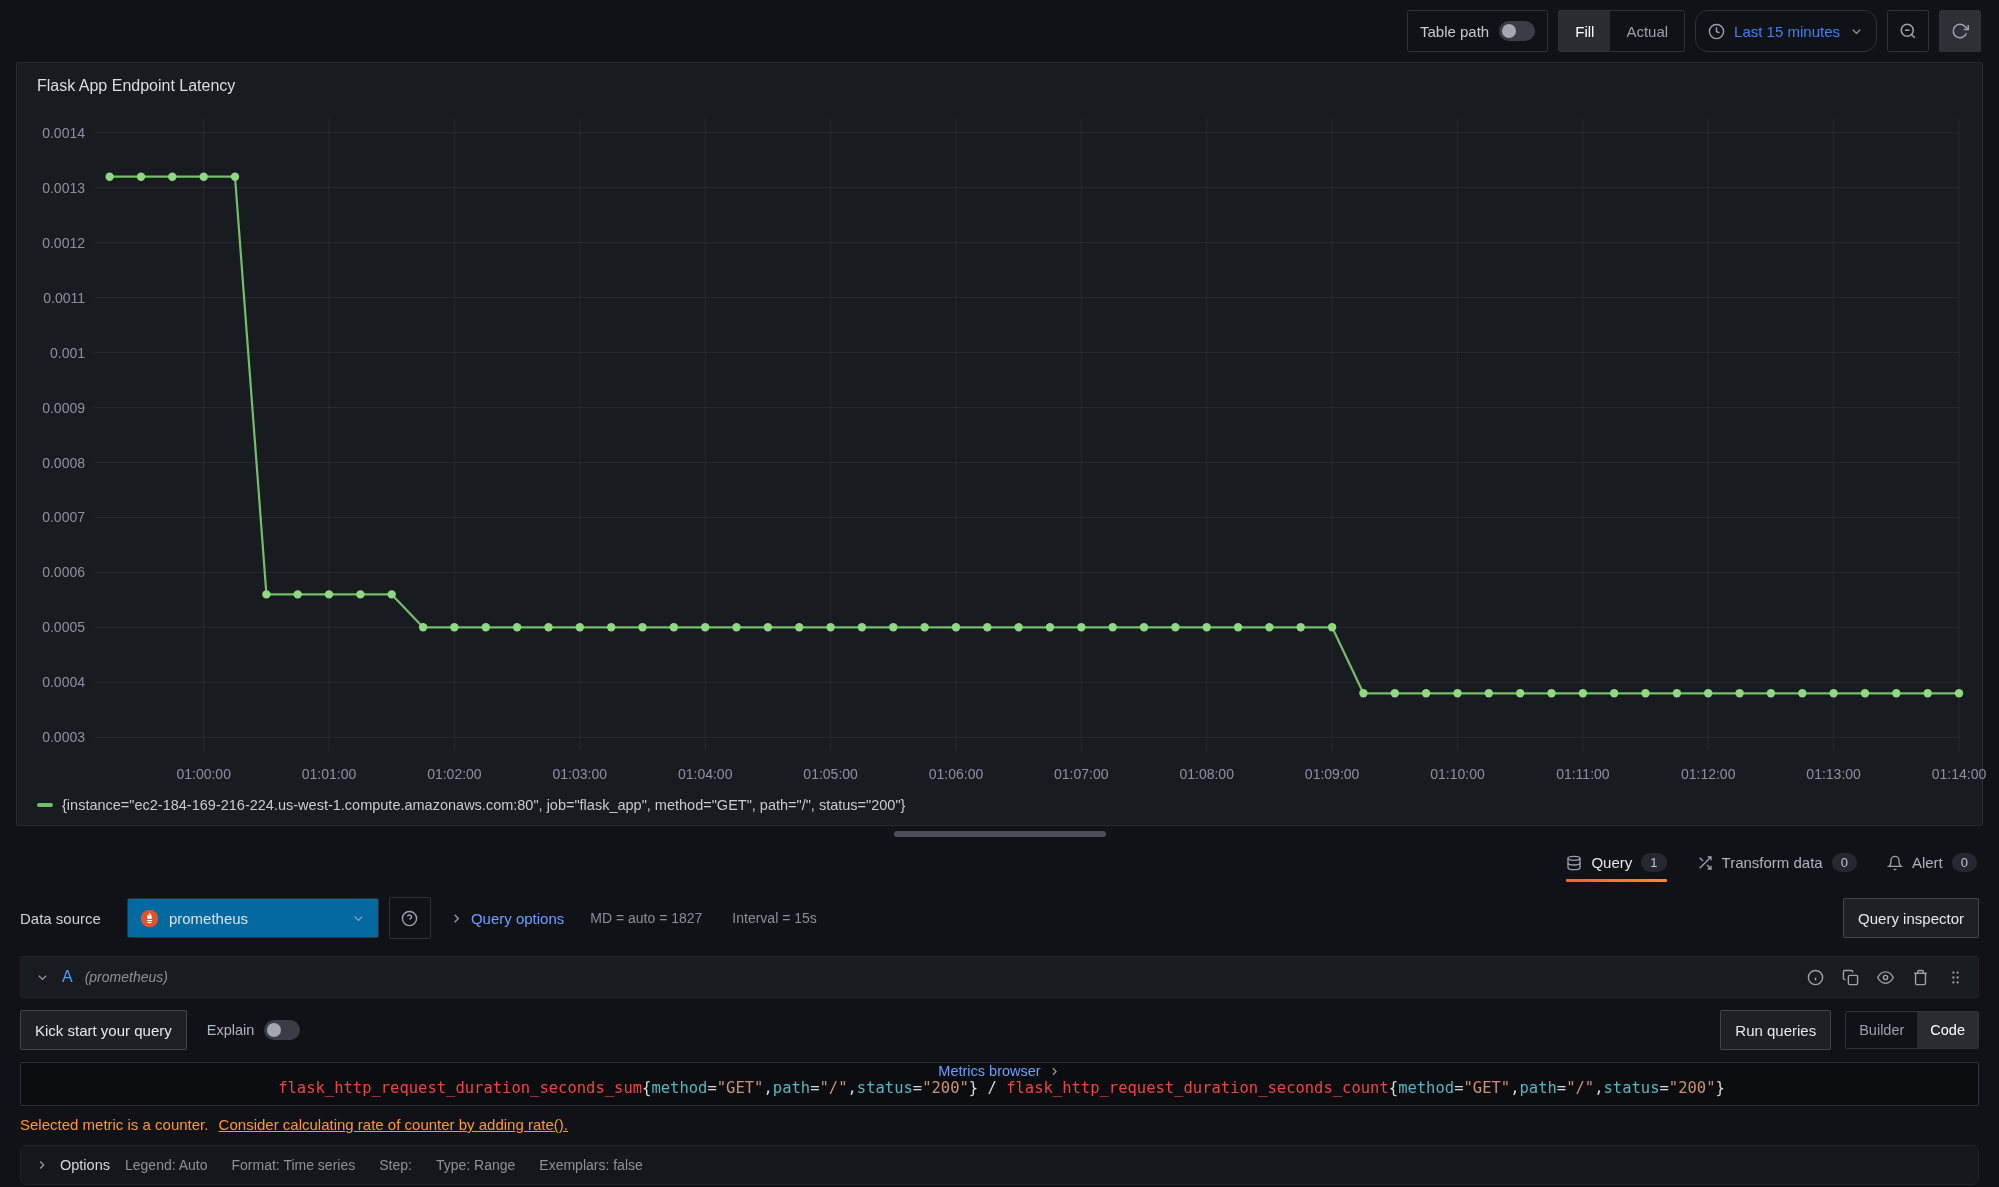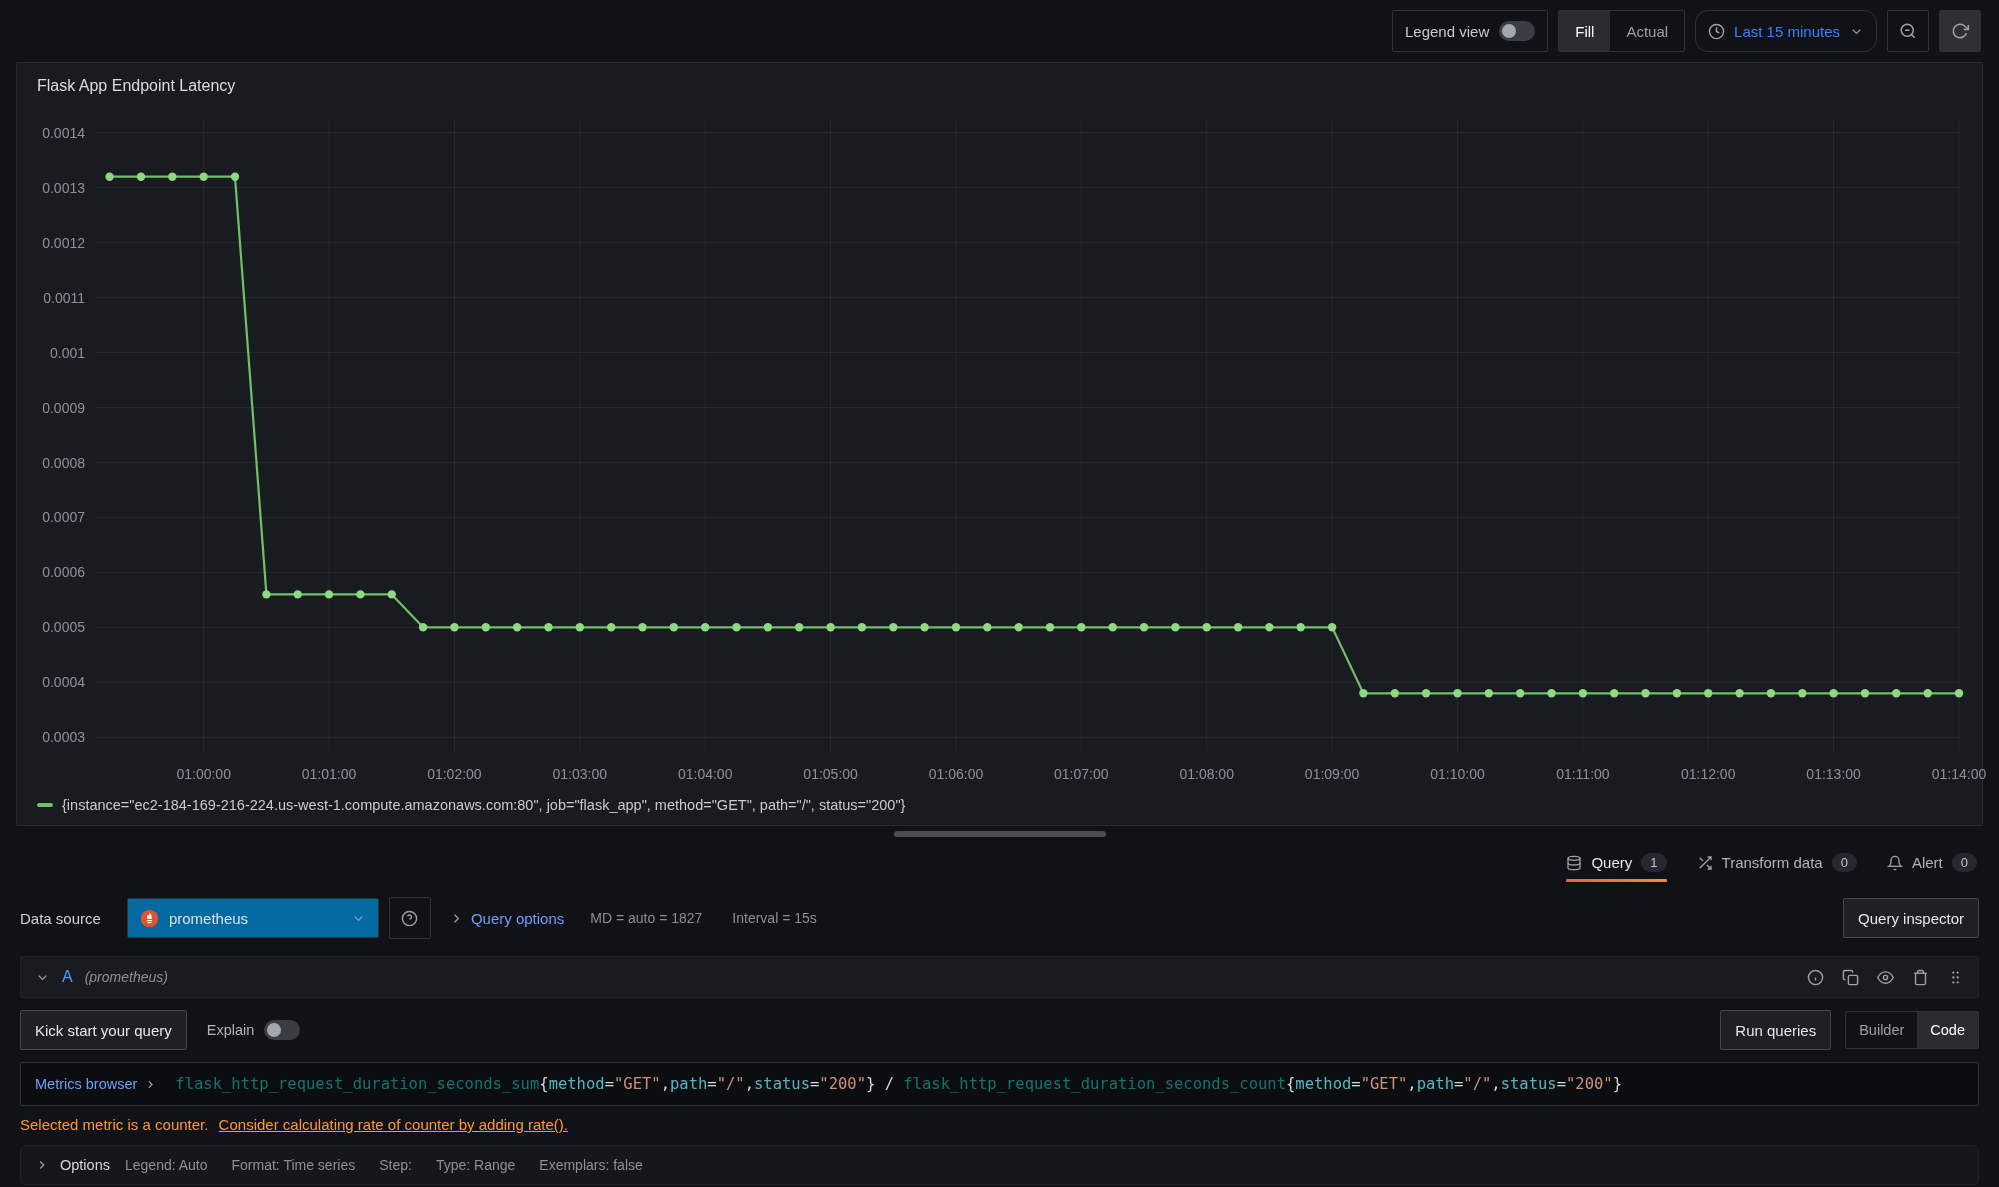--- a/index.html
+++ b/index.html
@@ -67,41 +67,41 @@
   .ds-hint{color:#8d9197;font-size:14px;font-style:italic;}
   .qh-icons{margin-left:auto;display:flex;align-items:center;gap:18px;color:#9aa0a8;}
   .qh-icons .icon{cursor:pointer}
 
   .query-toolbar{display:flex;align-items:center;gap:14px;margin:12px 20px 0;}
   .explain{display:flex;align-items:center;gap:10px;color:#aeb4bc;font-size:14.5px;margin-left:6px}
   .seg-group.small{height:36px}
   .seg-group.small .seg{padding:0 13px;font-size:14.5px}
 
   .editor-row{display:flex;align-items:center;margin:12px 20px 0;border:1px solid #2c3235;border-radius:2px;
-    background:#0b0d10;height:44px;box-sizing:border-box;}
+    background:#0b0d10;height:44px;box-sizing:border-box;flex-direction:column;}
   .metrics-browser{padding:0 14px;color:#6e9fff;font-size:14.5px;font-weight:500;white-space:nowrap;
     display:flex;align-items:center;gap:7px;cursor:pointer}
   .code{font-family:"DejaVu Sans Mono","Liberation Mono",monospace;font-size:15.5px;white-space:pre;padding-left:4px;}
-  .tok-metric{color:#0f766e}.tok-plain{color:#d8d9da}.tok-label{color:#56b6c2}.tok-string{color:#ce9178}
+  .tok-metric{color:#ef4444}.tok-plain{color:#d8d9da}.tok-label{color:#56b6c2}.tok-string{color:#ce9178}
 
   .warning-row{margin:10px 20px 0;font-size:15px;}
   .warn-text{color:#ff9830;}
   .warn-link{color:#ff9830;text-decoration:underline;margin-left:6px;cursor:pointer}
 
   .options-row{margin:12px 20px 0;border:1px solid #202226;background:#15171c;border-radius:6px;height:40px;
     display:flex;align-items:center;gap:11px;padding:0 14px;font-size:14px;color:#8d9197;box-sizing:border-box;}
   .options-row .title{color:#d6d8dc;font-weight:500;font-size:14.5px}
   .opt-meta{display:flex;gap:24px;margin-left:4px}
 </style>
 </head>
 <body>
 
 <header class="topbar">
   <div class="tv-group">
-    <span>Legend view</span>
+    <span>Table path</span>
     <span class="switch"></span>
   </div>
   <div class="seg-group">
     <span class="seg active">Fill</span>
     <span class="seg">Actual</span>
   </div>
   <div class="timepicker">
     <span class="icon">
       <svg viewBox="0 0 24 24" width="17" height="17" fill="none" stroke="currentColor" stroke-width="2">
           <circle cx="12" cy="12" r="10"></circle>

